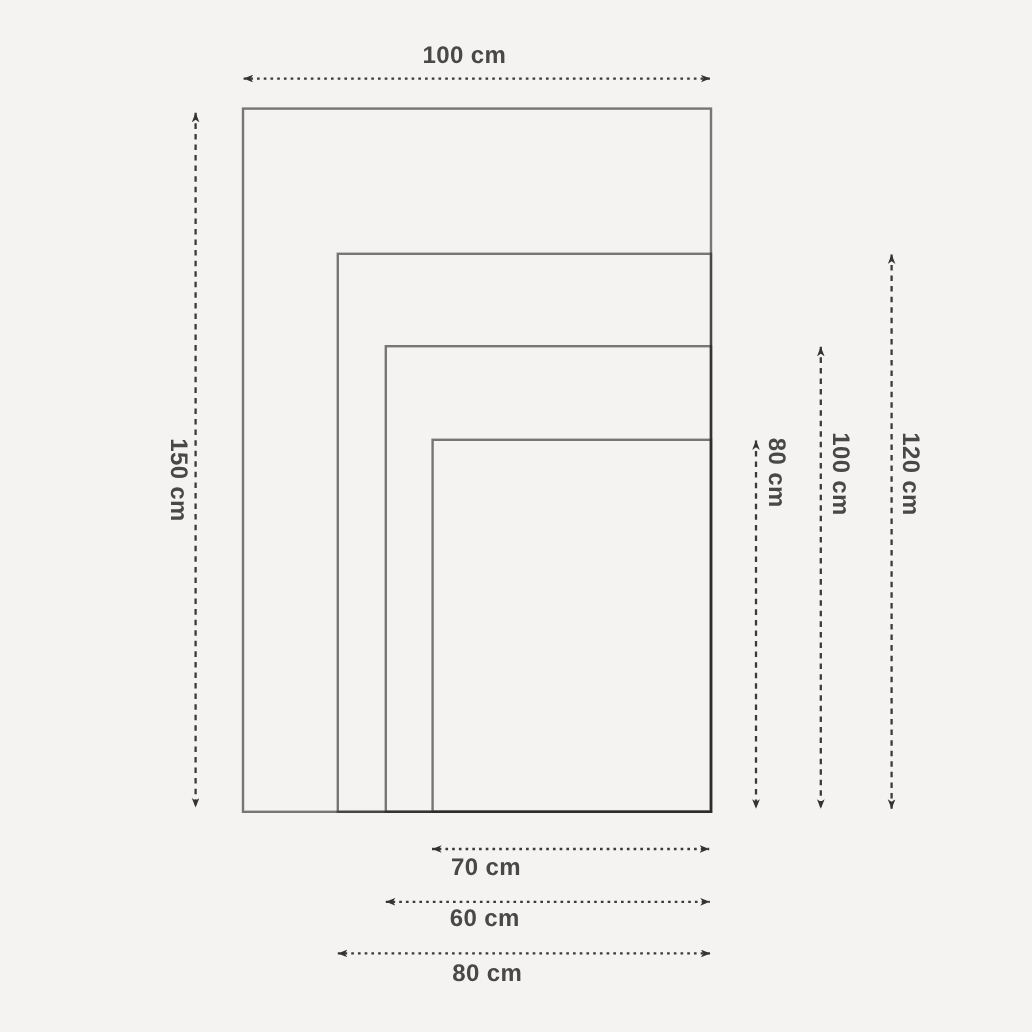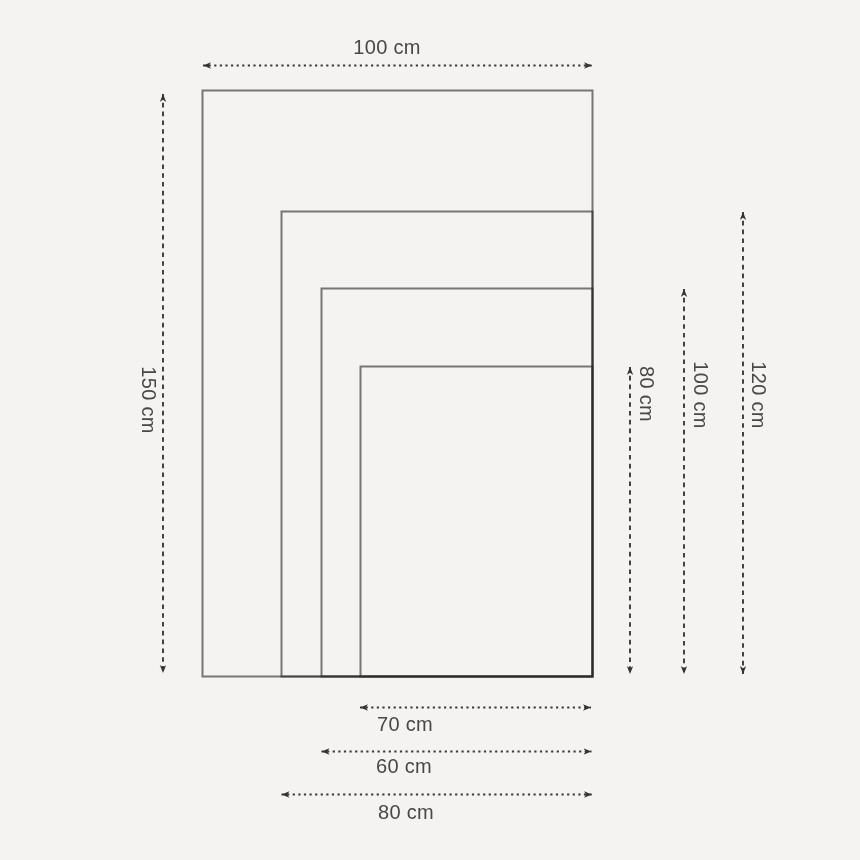--- a/index.html
+++ b/index.html
@@ -9,20 +9,21 @@
     height: 860px;
     background: #f4f3f1;
     font-family: "Liberation Sans", sans-serif;
     overflow: hidden;
   }
   .stage {
     position: relative;
     width: 860px;
     height: 860px;
     background: #f4f3f1;
+    font-weight: bold;
   }
   svg.diagram {
     position: absolute;
     left: 0;
     top: 0;
   }
   .size-rect {
     fill: none;
     stroke: rgba(40, 40, 40, 0.62);
     stroke-width: 2;

